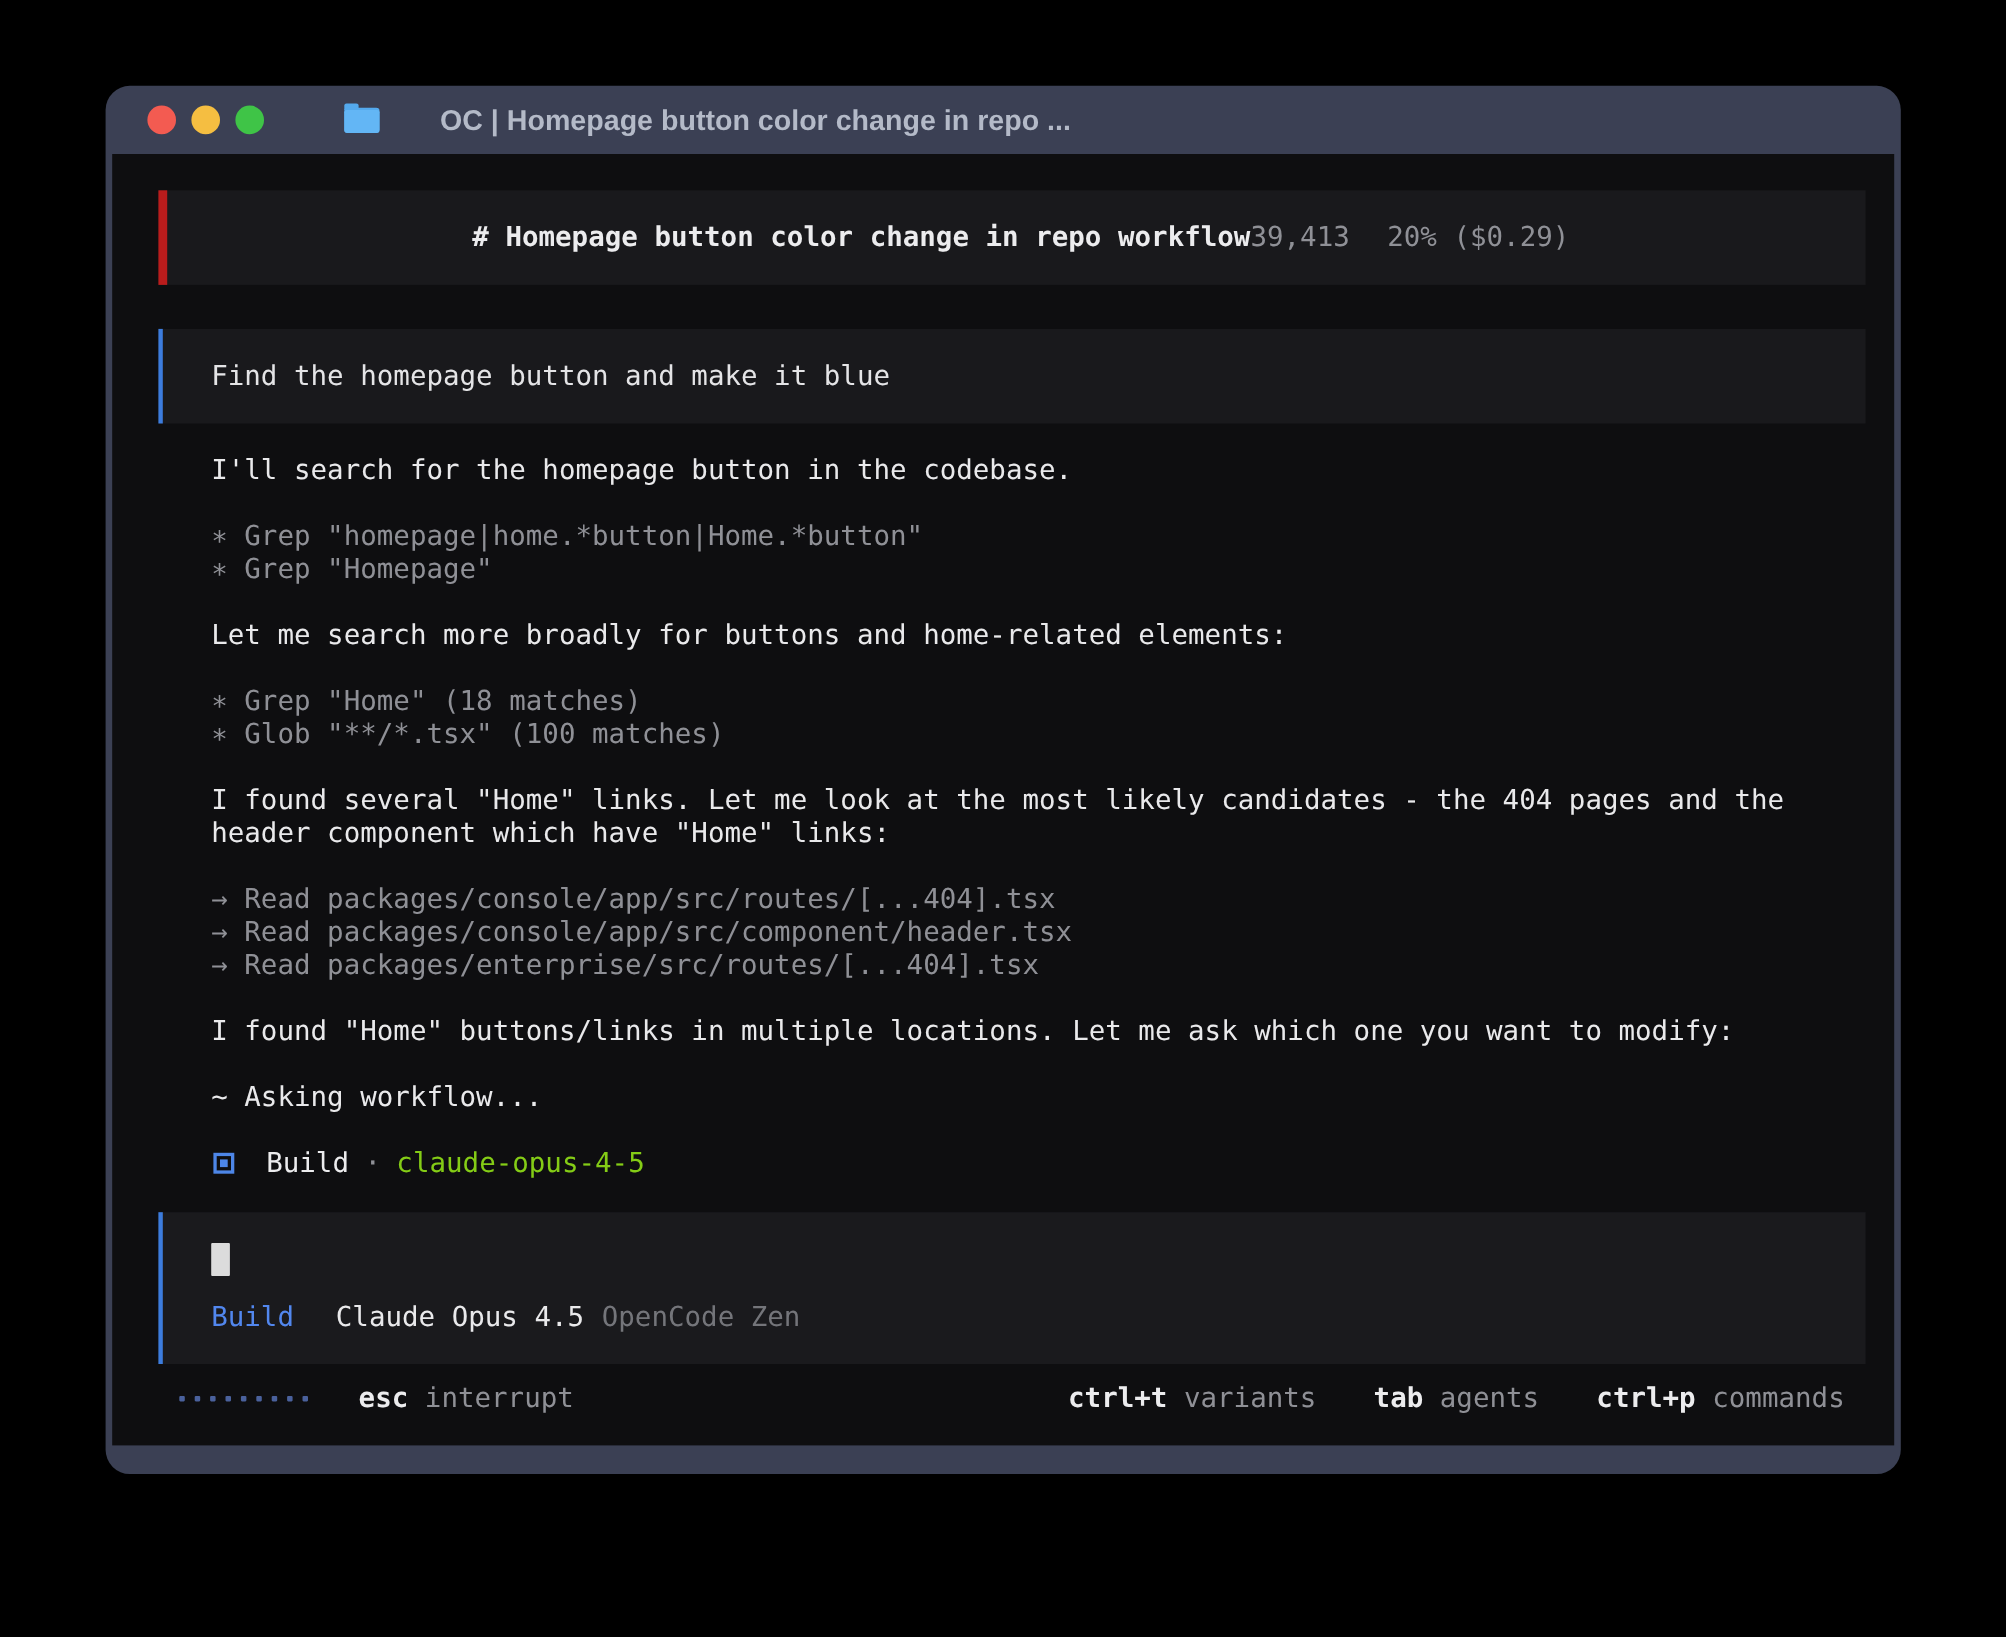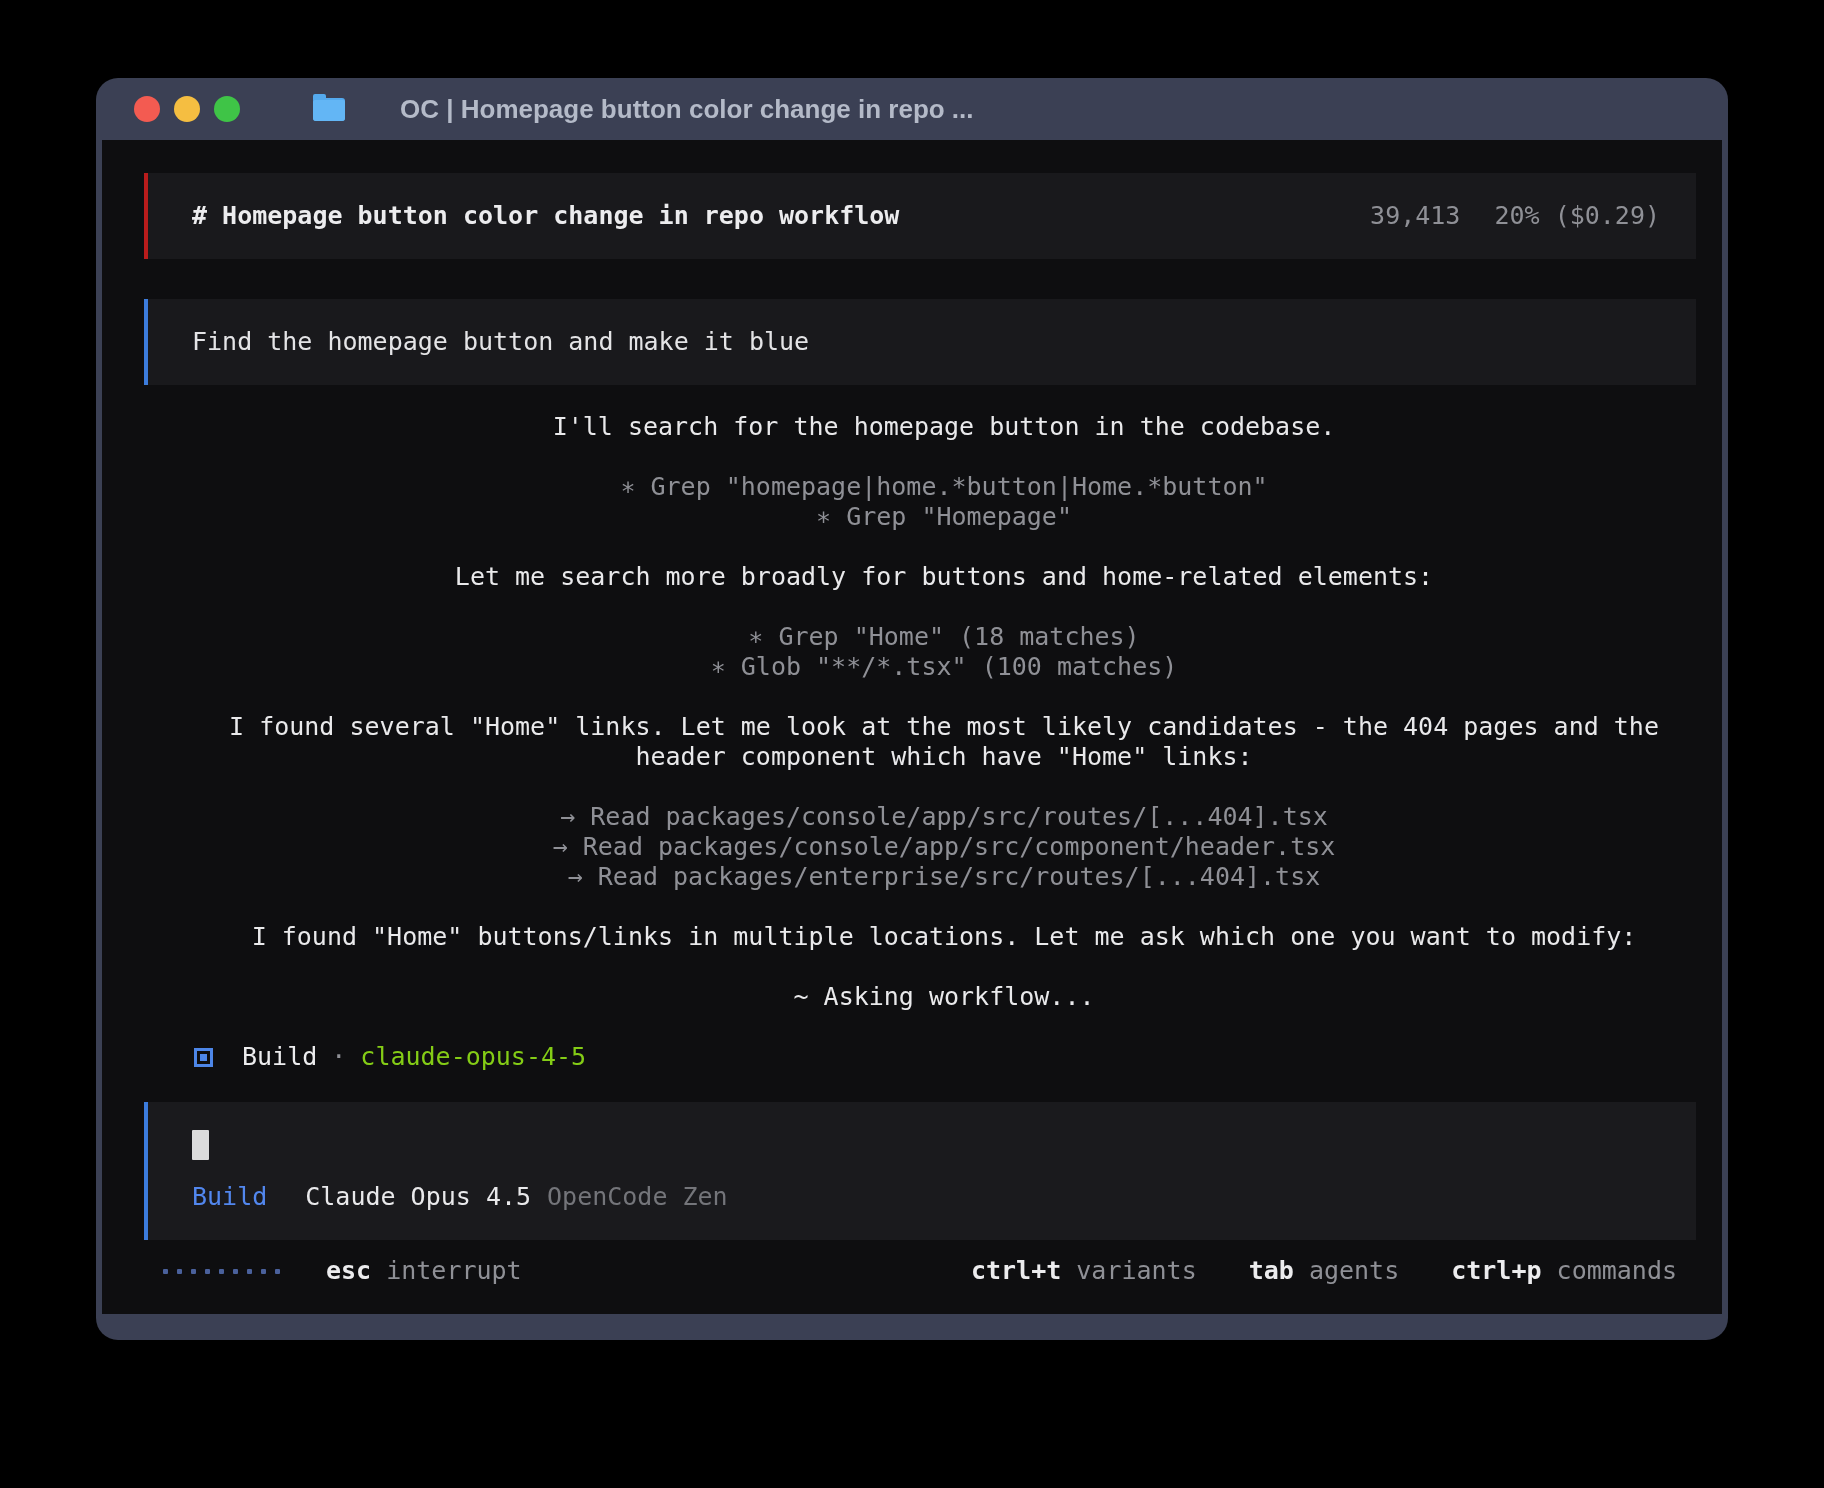--- a/index.html
+++ b/index.html
@@ -51,31 +51,31 @@
     background: #0e0e10;
     font-size: 25px; line-height: 30px; color: #e9e9eb;
     overflow: hidden;
   }
 
   .block {
     margin-left: 42px; margin-right: 26px;
     background: #19191c;
     padding: 28px 36px 28px 44px;
   }
-  .block.header-block { margin-top: 33px; border-left: 4px solid #b91c1c; display: flex; justify-content: space-between; align-items: center; }
+  .block.header-block { margin-top: 33px; border-left: 8px solid #b91c1c; display: flex; justify-content: center; align-items: center; }
   .header-title { font-weight: bold; color: #ececee; white-space: nowrap; }
   .header-meta { color: #8f9096; display: flex; gap: 34px; white-space: nowrap; }
 
   .block.user-block { margin-top: 40px; border-left: 4px solid #3c7cdd; color: #e4e4e6; }
 
   .transcript { margin-left: 90px; margin-right: 26px; }
   .msg-group.paragraph { margin-top: 30px; color: #e9e9eb; }
   .msg-group.tools     { margin-top: 30px; color: #8f9096; }
   .msg-group:first-child { margin-top: 27px; }
-  .line { white-space: pre; text-align: center; }
+  .line { white-space: pre; }
 
   .agent-row {
     margin-left: 90px; margin-top: 30px; height: 30px;
     display: flex; align-items: center;
   }
   .agent-icon {
     width: 19px; height: 19px; border: 3px solid #4d86e8;
     display: flex; align-items: center; justify-content: center;
     margin-right: 29px; margin-left: 2px;
   }

